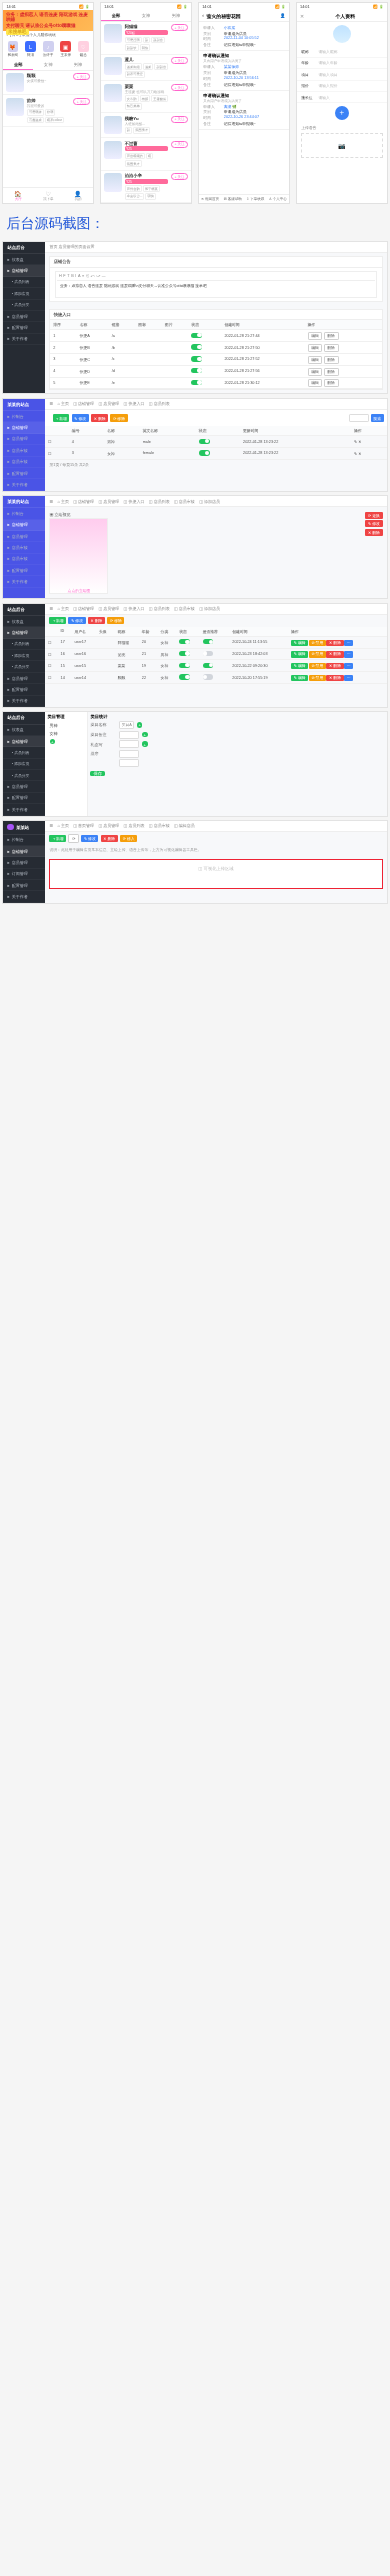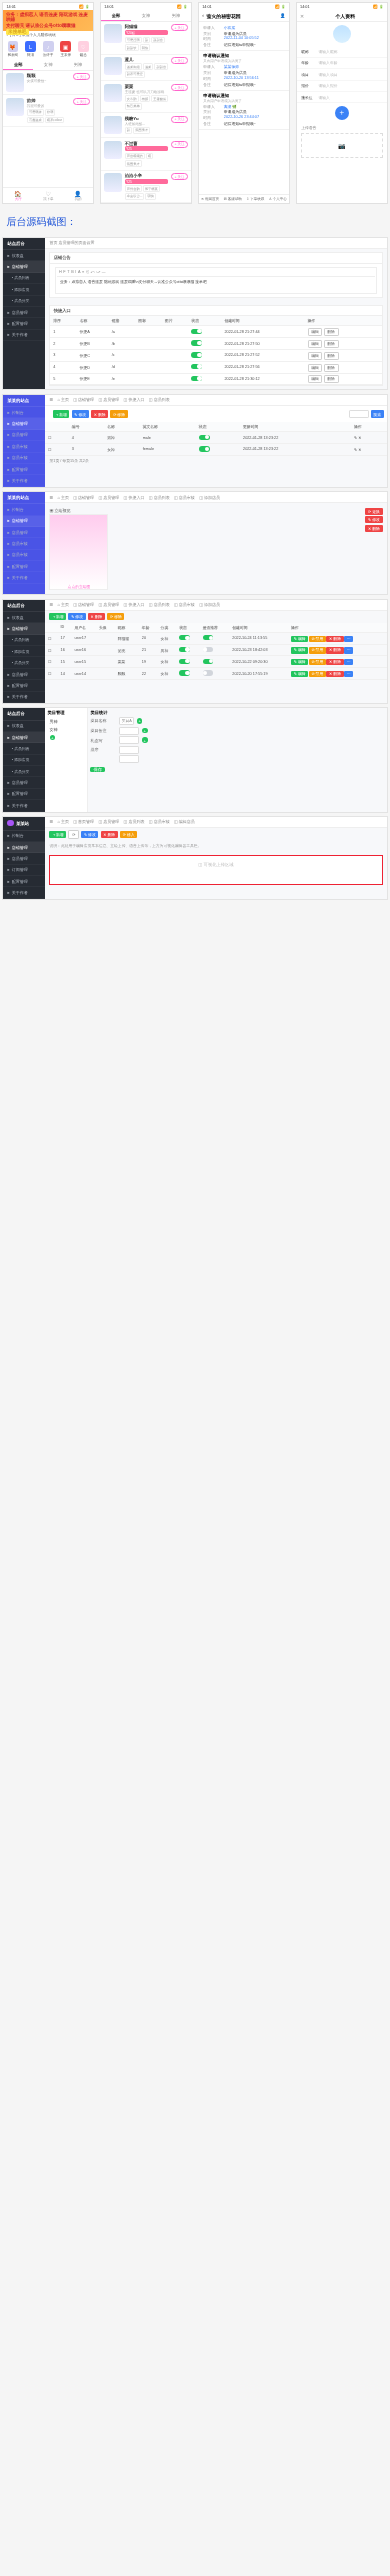--- a/index.html
+++ b/index.html
@@ -55,21 +55,21 @@
 .prof-av{display:flex;justify-content:center;padding:3.2px}
 .prof-av-img{width:18.3px;height:18.3px;border-radius:50%;background:linear-gradient(#bfe2ff,#d9f0ff)}
 .form-row{display:flex;padding:2.7px 4.3px;font-size:3.8px;color:#999;border-bottom:0.5px solid #f6f6f6}
 .form-row .fl{width:17.3px;color:#444}
 .form-row .fi{flex:1;color:#bbb}
 .big-plus{width:14px;height:14px;border-radius:50%;background:#3b82f6;color:#fff;display:flex;align-items:center;justify-content:center;font-size:7.6px;margin:3.2px auto}
 .upload-box{margin:1.6px 4.3px;padding:7.6px 0;text-align:center;border:0.5px dashed #ddd;color:#ccc;font-size:6px}
 .sec-label{font-size:3.8px;color:#888;padding:1.6px 4.3px}
 
 
-.big-title{font-size:10px;color:#2156d8;padding:8.6px 6.5px 4.3px}
+.big-title{font-size:14px;color:#2156d8;padding:8.6px 6.5px 4.3px}
 
 
 .admin{display:flex;background:#fff;margin:3.2px 2.2px;border:0.5px solid #e3e3e3;font-size:4.3px;min-height:81px}
 .sidebar{width:42px;background:#262b33;color:#b0b7c0;display:flex;flex-direction:column}
 .sidebar.blue{background:#4a54e6}
 .sb-logo{padding:3.2px 4.3px;color:#fff;font-size:4.3px;font-weight:600;border-bottom:0.5px solid rgba(255,255,255,.08)}
 .sb-item{padding:2.7px 4.3px;font-size:4px;display:flex;align-items:center;gap:2.2px;border-bottom:0.5px solid rgba(255,255,255,.04)}
 .sb-item.on{background:rgba(255,255,255,.08);color:#fff}
 .sb-icon{font-size:4.3px}
 

